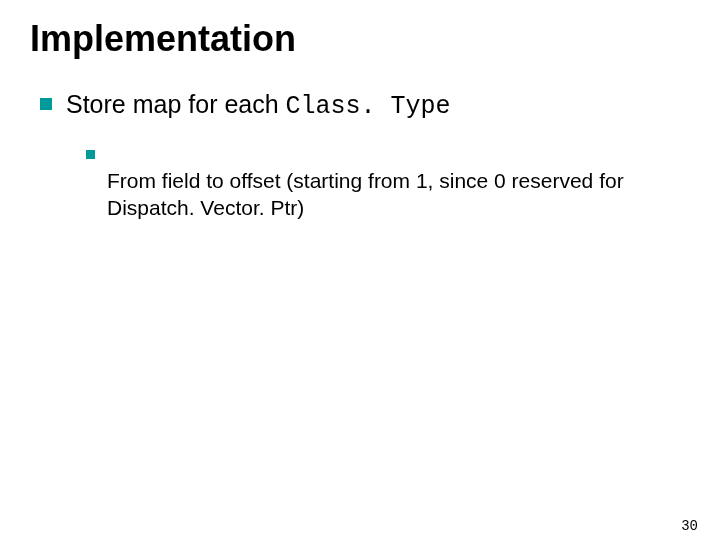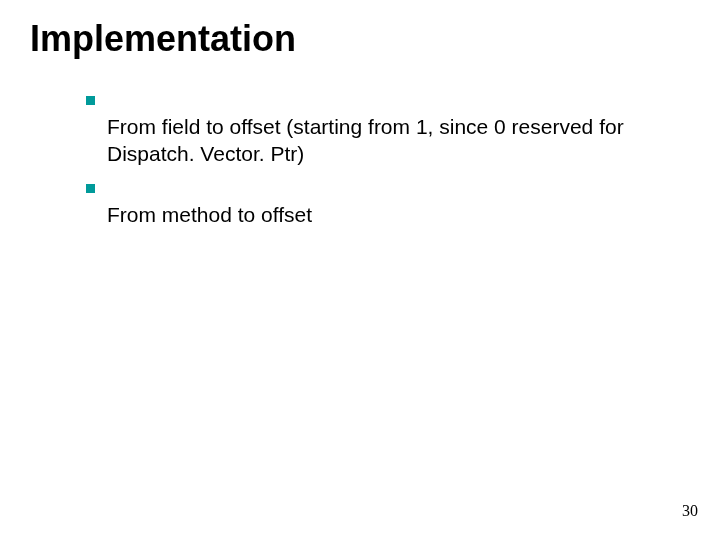--- a/index.html
+++ b/index.html
@@ -57,37 +57,39 @@
     font-size: 21px;
     line-height: 1.3;
     margin-top: 25px;
   }
   .code {
     font-family: "Courier New", Courier, monospace;
   }
   .pagenum {
     position: absolute;
     right: 22px;
-    bottom: 20px;
-    font-size: 16px;
+    bottom: 6px;
+    font-size: 14px;
     color: #000;
-    font-family: Liberation Serif, serif;
+    font-family: Liberation Mono, monospace;
   }
 </style>
 </head>
 <body>
 
 <div class="slide">
   <h1 class="title">Implementation</h1>
 
+  <div class="lvl1">
+    <span class="bullet"></span>
+    <span class="text1">
+      <span>Store map for each </span><span class="code">Class. Type</span>
+    </span>
+  </div>
 
   <div class="lvl2">
     <span class="bullet"></span>
     <span class="text2">From field to offset (starting from 1, since 0 reserved for Dispatch. Vector. Ptr)</span>
   </div>
 
-  <div class="lvl2">
-    <span class="bullet"></span>
-    <span class="text2">From method to offset</span>
-  </div>
 
   <div class="pagenum">30</div>
 </div>
 
 </body></html>

